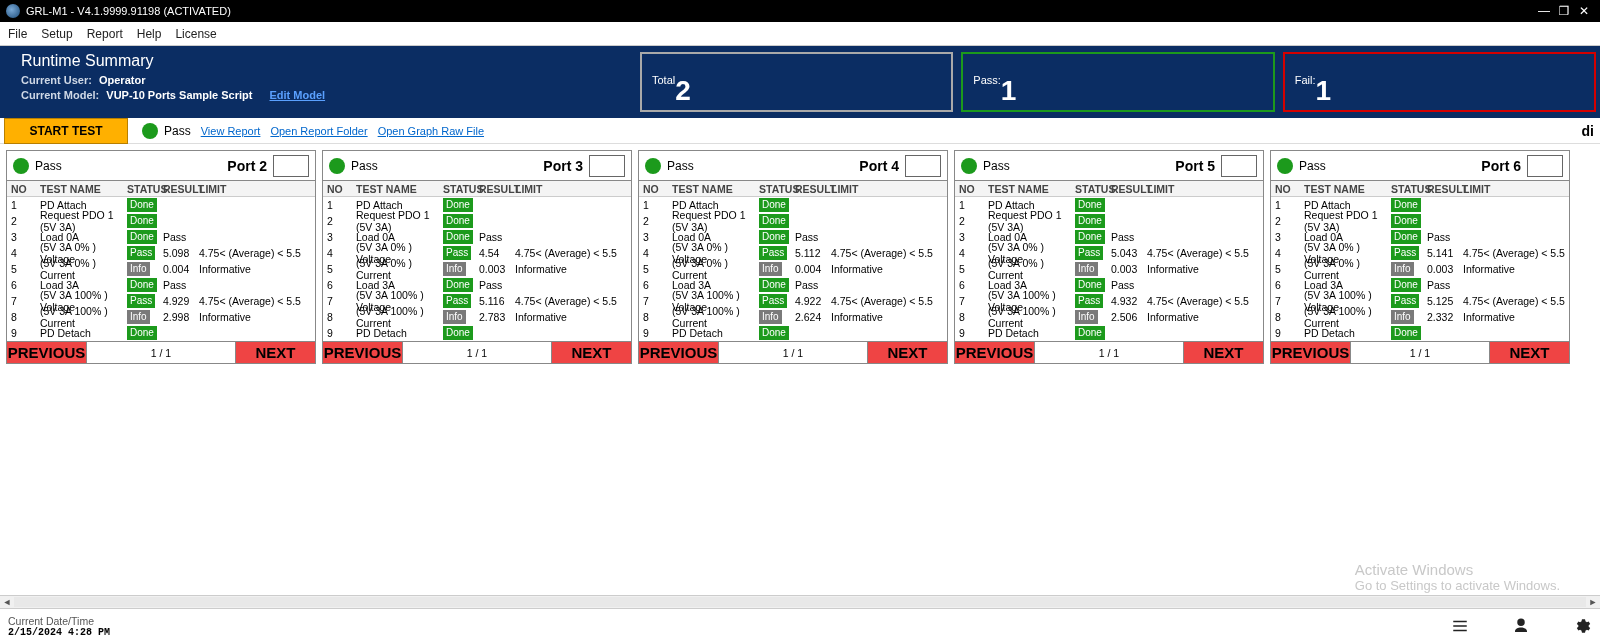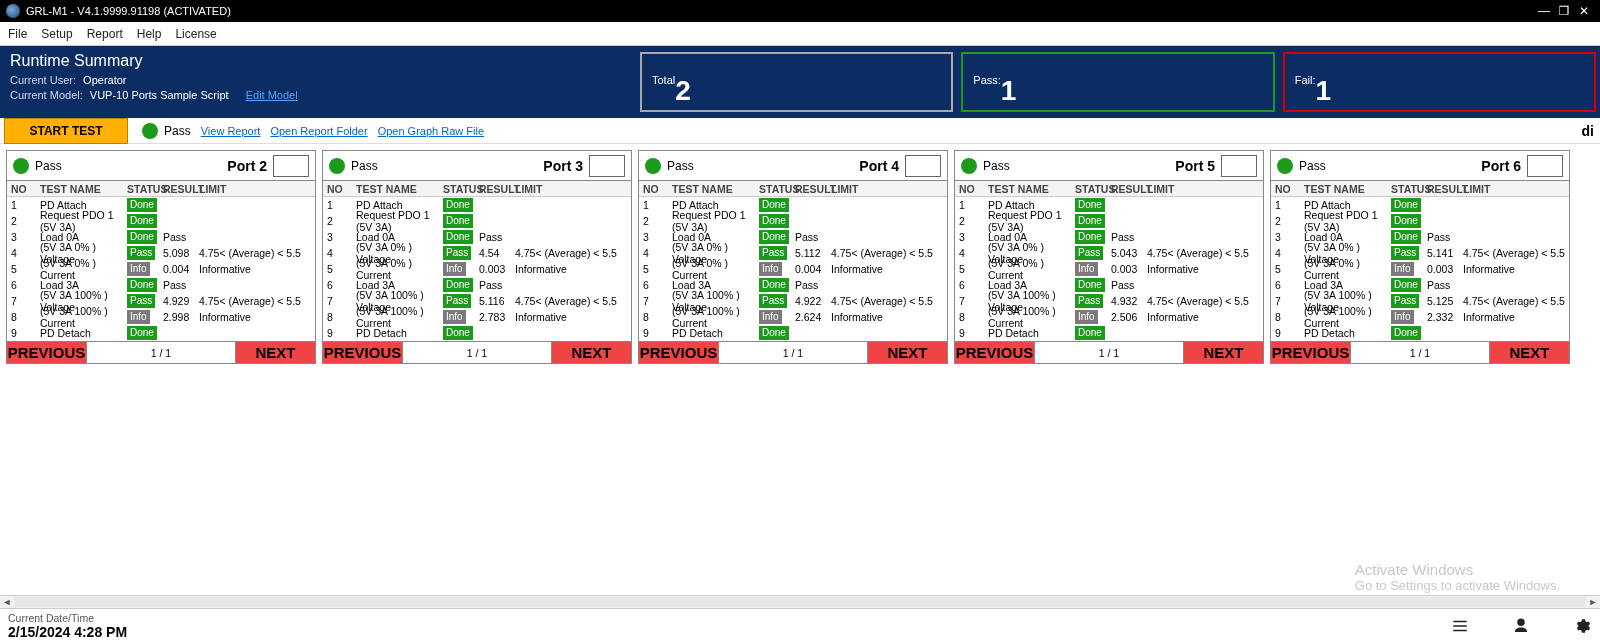--- a/index.html
+++ b/index.html
@@ -4,23 +4,23 @@
 <style>
 * { box-sizing: border-box; margin: 0; padding: 0; font-family: "Segoe UI", Arial, sans-serif; }
 body { background: #fff; width: 1600px; height: 643px; overflow: hidden; font-size: 12px; display:flex; flex-direction:column;}
 .title-bar { background: #000; color: #fff; height: 22px; display: flex; align-items: center; padding: 0 6px; font-size: 11px; }
 .title-bar .logo { width: 14px; height: 14px; border-radius: 50%; background: radial-gradient(circle at 40% 40%, #7aa9d6, #1a4a78); margin-right: 6px; }
 .title-bar .spacer { flex: 1; }
 .title-bar .win-btn { width: 20px; text-align: center; cursor: pointer; font-size:12px; }
 .menu-bar { background: #fff; border-bottom: 1px solid #ccc; height: 24px; display: flex; align-items: center; padding: 0 8px; font-size: 12px; color:#222;}
 .menu-bar span { margin-right: 14px; cursor: pointer; }
 .summary-strip { background: #0b2d63; color: #fff; display: flex; height: 72px; }
-.summary-left { padding: 6px 10px; width: 636px; }
+.summary-left { padding: 6px 21px; width: 636px; }
 .summary-left h2 { font-size: 16px; font-weight: 500; margin-bottom: 4px;}
-.summary-left .row { font-size: 11px; color:#cfd8e6; margin-bottom:3px;}
+.summary-left .row { font-size: 11px; color:#cfd8e6; margin-bottom:3px;font-weight:bold;}
 .summary-left .row .val { color:#fff; margin-left:4px;}
 .summary-left .edit { color:#5aa0ff; text-decoration:underline; font-size:11px; margin-left:14px; cursor:pointer;}
 .summary-box { flex: 1; border: 2px solid; margin: 6px 4px; padding: 20px 10px; display:flex; justify-content:flex-start;}
 .summary-box .lbl { font-size: 11px; }
 .summary-box .num { font-size: 28px; font-weight: 700; line-height:1.1; margin-top:2px;}
 .box-total { border-color:#a9a9a9; }
 .box-pass  { border-color:#1c9a1c; }
 .box-fail  { border-color:#d40000; }
 .toolbar { display: flex; align-items: center; height: 26px; padding: 0 4px; border-bottom:1px solid #ddd;}
 .start-btn { background: #ffb000; border: 1px solid #b87f00; font-weight: 700; font-size: 12px; width: 124px; height: 26px; cursor: pointer; }
@@ -49,21 +49,21 @@
 .b-info{background:#7a7a7a;}
 .port-foot{display:flex; border-top:1px solid #888; height:22px;}
 .port-foot button{flex:0 0 80px; border:none; border-right:1px solid #888; background:#ef4444; font-size:15px; font-weight:600; cursor:pointer;}
 .port-foot .pg{flex:1; text-align:center; font-size:10.5px; line-height:22px;}
 .port-foot button:last-child{border-right:none; border-left:1px solid #888;}
 .h-scroll { height:14px; background:#f0f0f0; border-top:1px solid #ccc; border-bottom:1px solid #ccc; display:flex; align-items:center;}
 .h-scroll .arrow{width:14px; text-align:center; font-size:9px; color:#555; cursor:pointer;}
 .h-scroll .track{flex:1; height:10px; background:#e8e8e8; position:relative;}
 .status-bar { display:flex; align-items:center; height:34px; padding:0 8px;gap:31px;}
 .status-left .l1{font-size:10.5px; color:#555;}
-.status-left .l2{font-size:14px; font-weight:600;}
+.status-left .l2{font-size:10px; font-weight:600;font-family:Liberation Mono, monospace;}
 .status-bar .spacer{flex:1;}
 .status-bar .icon{ width:20px; height:20px; margin-left:10px; display:flex; align-items:center; justify-content:center; cursor:pointer;}
 .status-bar svg { fill:#222; }
 .watermark { position:absolute; right:40px; bottom:50px; color:#c8c8c8; font-size:13px; text-align:left; pointer-events:none;}
 .watermark .w1{font-size:15px;}
 </style>
 </head>
 <body>
 
 <div class="title-bar">

